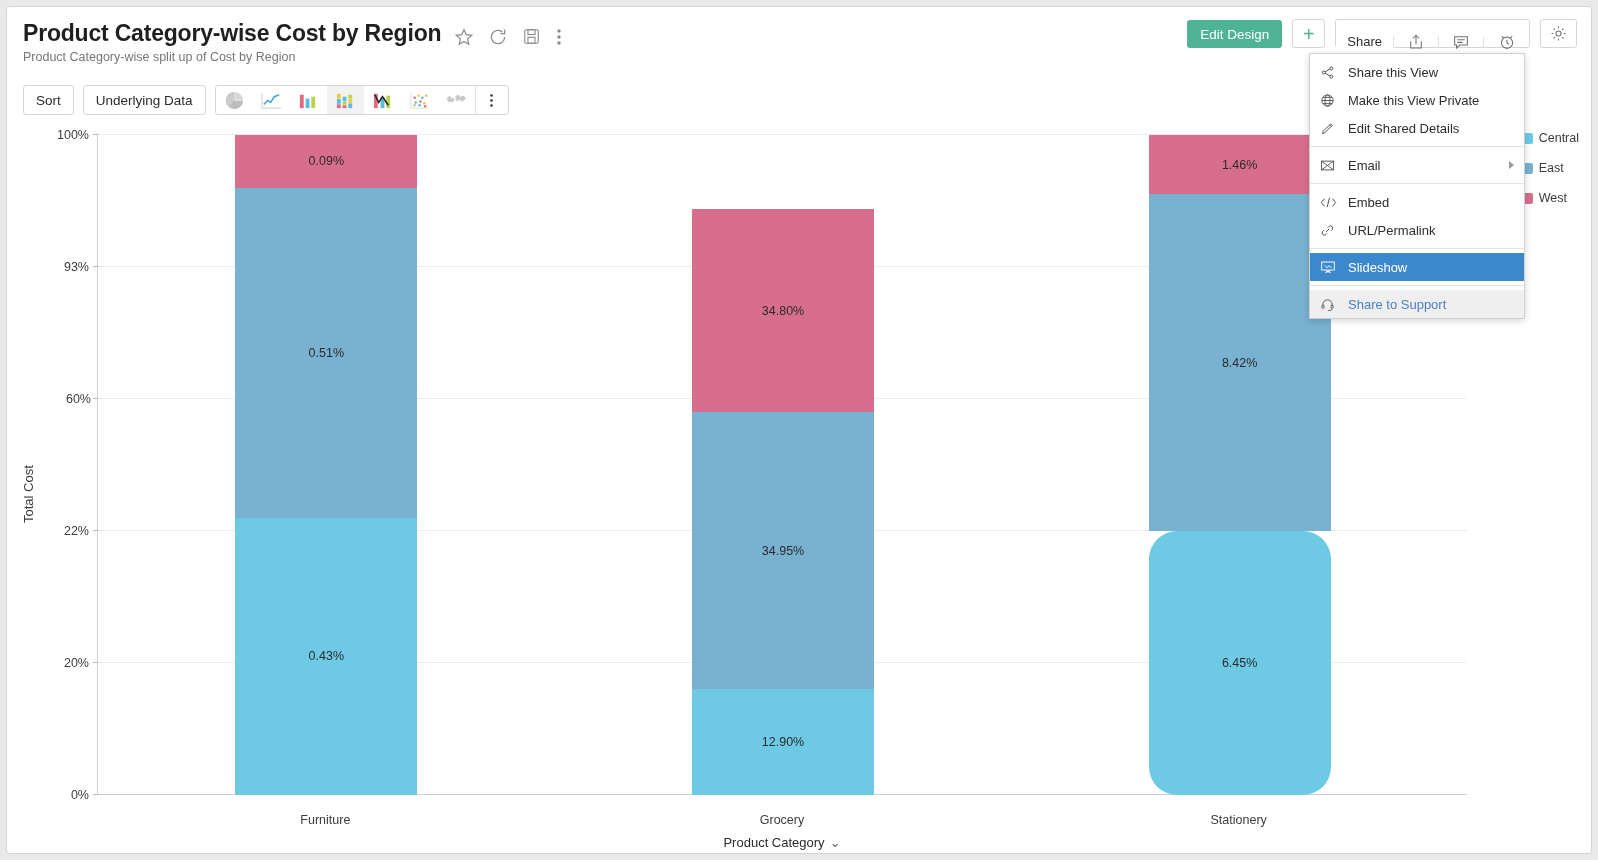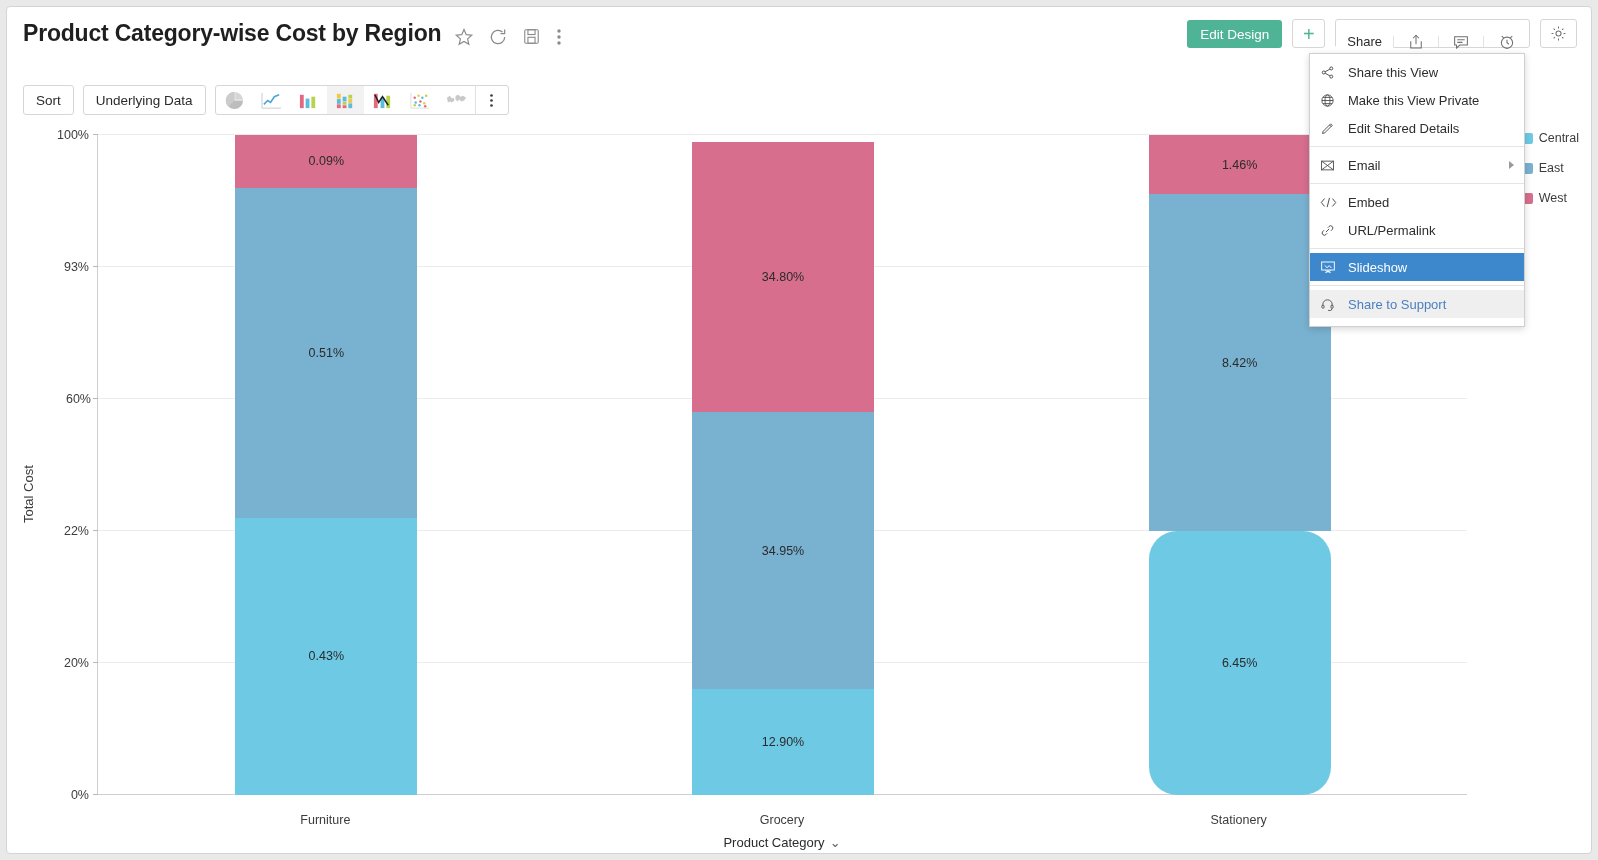--- a/index.html
+++ b/index.html
@@ -79,21 +79,21 @@
 
   
   .share-menu {
     position: absolute;
     left: 1302px; top: 46px;
     width: 216px;
     background: #ffffff;
     border: 1px solid #cfcfcf;
     box-shadow: 0 2px 7px rgba(0,0,0,0.16);
     z-index: 25;
-    padding: 4px 0 8px 0;
+    padding: 4px 0 0 0;
   }
   .menu-item {
     display: flex; align-items: center;
     height: 28px; padding: 0 10px;
     font-size: 13px; color: #2d2d2d; cursor: pointer;
     position: relative;
   }
   .menu-item .mi-icon {
     width: 24px; min-width: 24px; display: flex; align-items: center;
     color: #4a4a4a;
@@ -198,20 +198,21 @@
   .legend-swatch { width: 11px; height: 11px; border-radius: 2px; }
 </style>
 </head>
 <body>
 
 <div class="app-window">
 
   <div class="header">
     <div class="title-block">
       <div class="page-title">Product Category-wise Cost by Region</div>
+      <div class="page-subtitle">Product Category-wise split up of Cost by Region</div>
     </div>
 
     <div class="title-icons">
       <div class="ticon">
         <svg viewBox="0 0 24 24" width="20" height="20" fill="none" stroke="currentColor" stroke-width="1.4">
           <polygon points="12,3 14.7,9.2 21.3,9.8 16.3,14.2 17.8,20.7 12,17.3 6.2,20.7 7.7,14.2 2.7,9.8 9.3,9.2"></polygon>
         </svg>
       </div>
       <div class="ticon">
         <svg viewBox="0 0 24 24" width="20" height="20" fill="none" stroke="currentColor" stroke-width="1.5">
@@ -400,21 +401,21 @@
             <span>0.09%</span>
           </div>
         </div>
         <div class="bar-group" style="left: 594px; width: 182px;">
           <div class="seg" style="background: rgb(110, 201, 229); bottom: 0px; height: 105.6px;">
             <span>12.90%</span>
           </div>
           <div class="seg" style="background: rgb(121, 177, 208); bottom: 105.6px; height: 277.2px;">
             <span>34.95%</span>
           </div>
-          <div class="seg" style="background: rgb(215, 110, 142); bottom: 382.8px; height: 270px;">
+          <div class="seg" style="background: rgb(215, 110, 142); bottom: 382.8px; height: 203px;">
             <span>34.80%</span>
           </div>
         </div>
         <div class="bar-group" style="left: 1050.67px; width: 182px;">
           <div class="seg" style="background: rgb(110, 201, 229); bottom: 0px; height: 264px; border-radius: 28px;">
             <span>6.45%</span>
           </div>
           <div class="seg" style="background: rgb(121, 177, 208); bottom: 264px; height: 336.6px;">
             <span>8.42%</span>
           </div>

